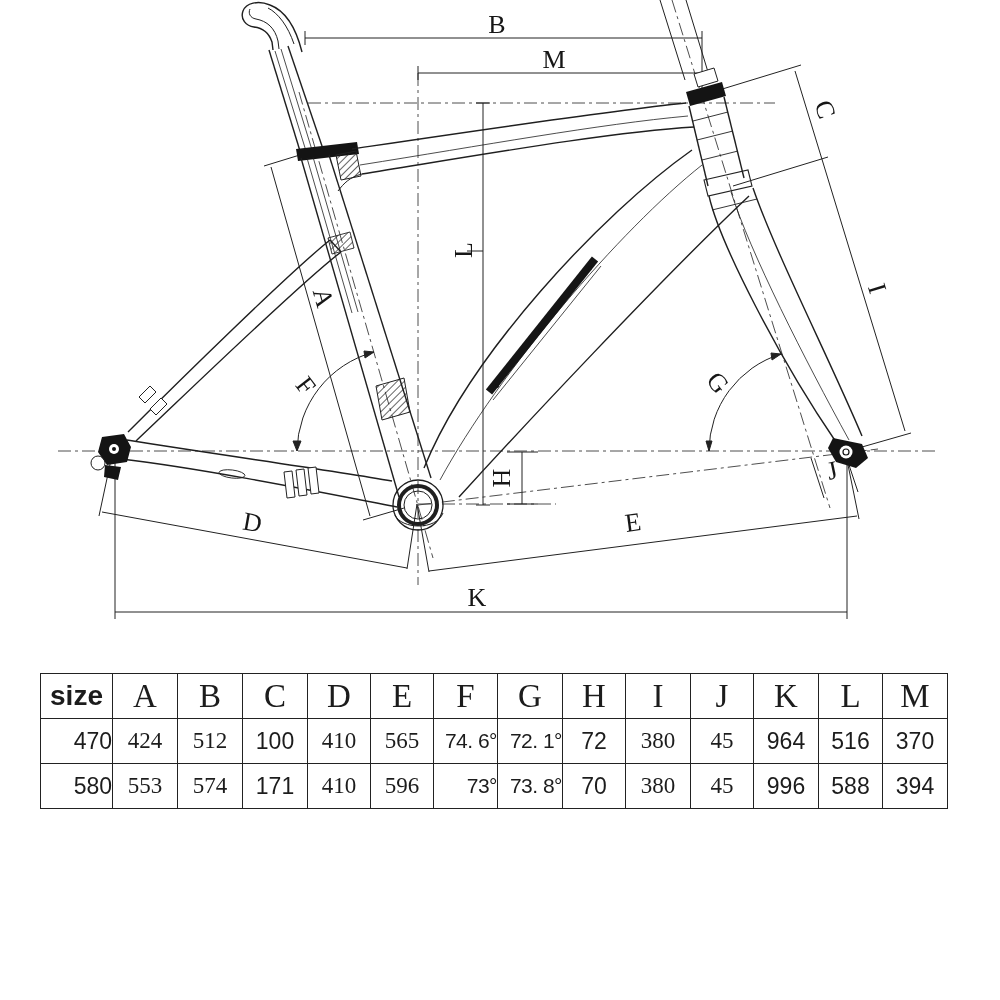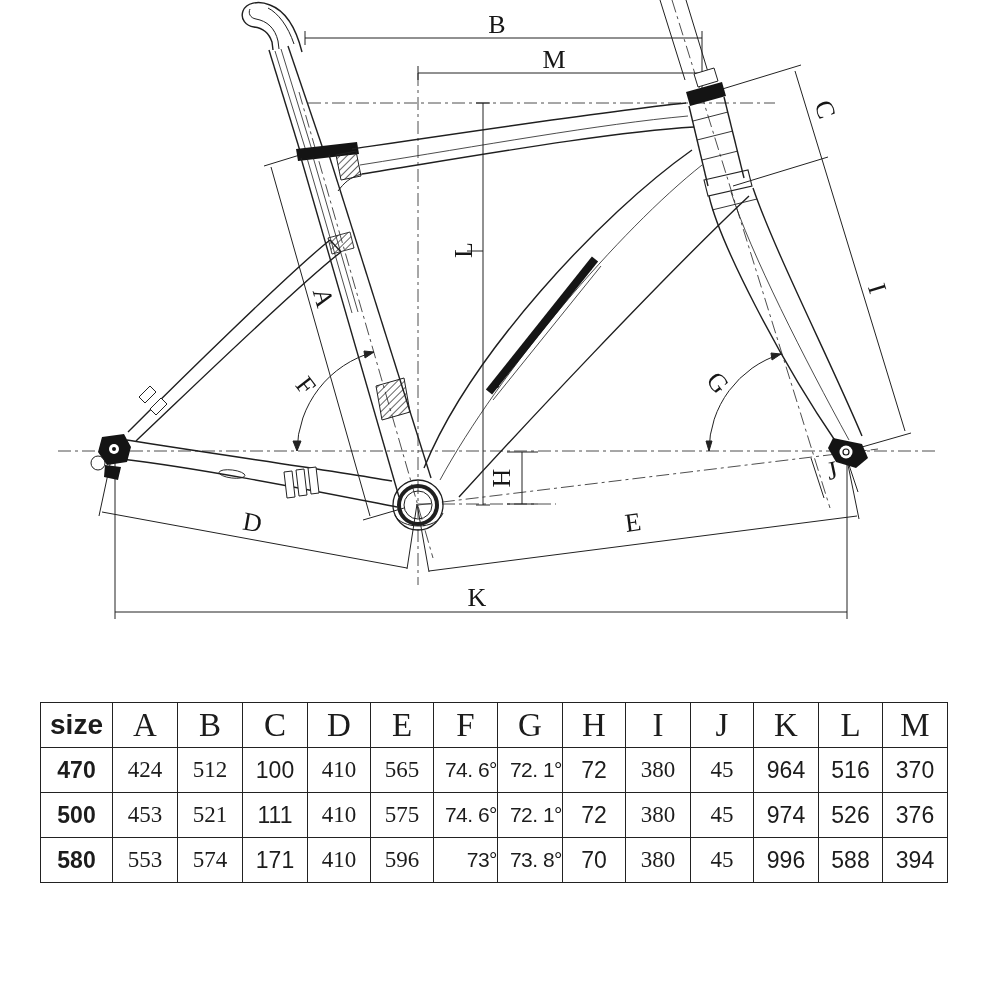--- a/index.html
+++ b/index.html
@@ -2,30 +2,30 @@
 <html><head>
 <meta charset="utf-8">
 <style>
   html,body{margin:0;padding:0;background:#ffffff;}
   #page{position:relative;width:1000px;height:1000px;background:#fff;overflow:hidden;
         font-family:"Liberation Sans",sans-serif;color:#1c1c1c;}
   #drawing{position:absolute;left:0;top:0;}
   svg text{font-family:"Liberation Serif",serif;fill:#161616;}
   .dimlbl{font-size:26px;}
   
-  #geo-table{position:absolute;left:40px;top:702px;border-collapse:collapse;table-layout:fixed;
+  #geo-table{position:absolute;left:40px;top:673px;border-collapse:collapse;table-layout:fixed;
              width:907px;}
   #geo-table td,#geo-table th{border:1.6px solid #222;height:45px;padding:0;text-align:center;
              overflow:hidden;white-space:nowrap;vertical-align:middle;box-sizing:border-box;}
   #geo-table th.letter-h{font-family:"Liberation Serif",serif;font-weight:normal;font-size:33px;}
   #geo-table th.size-h{font-family:"Liberation Sans",sans-serif;font-weight:bold;font-size:28px;}
   #geo-table td{font-size:23px;font-family:"Liberation Sans",sans-serif;}
   #geo-table td.serif{font-family:Liberation Serif, serif;margin-left:24px;}
   #geo-table td.deg{text-align:right;padding-left:3px;font-size:21px;letter-spacing:-0.5px;}
-  #geo-table td.sizecol{font-weight:bold;}
+  #geo-table td.sizecol{font-weight:normal;text-align:right;}
 </style>
 </head>
 <body>
 
 <div id="page">
 
   <svg id="drawing" width="1000" height="663" viewBox="0 0 1000 663">
     <defs>
       <pattern id="hatch" width="5" height="5" patternUnits="userSpaceOnUse" patternTransform="rotate(45)">
         <line x1="0" y1="0" x2="0" y2="5" stroke="#222" stroke-width="1.4"></line>
@@ -282,36 +282,20 @@
           <td class="deg">74. 6°</td>
           <td class="deg">72. 1°</td>
           <td>72</td>
           <td class="serif">380</td>
           <td class="serif">45</td>
           <td>964</td>
           <td>516</td>
           <td>370</td>
         </tr>
         <tr>
-          <td class="sizecol">500</td>
-          <td class="serif">453</td>
-          <td class="serif">521</td>
-          <td>111</td>
-          <td class="serif">410</td>
-          <td class="serif">575</td>
-          <td class="deg">74. 6°</td>
-          <td class="deg">72. 1°</td>
-          <td>72</td>
-          <td class="serif">380</td>
-          <td class="serif">45</td>
-          <td>974</td>
-          <td>526</td>
-          <td>376</td>
-        </tr>
-        <tr>
           <td class="sizecol">580</td>
           <td class="serif">553</td>
           <td class="serif">574</td>
           <td>171</td>
           <td class="serif">410</td>
           <td class="serif">596</td>
           <td class="deg">73°</td>
           <td class="deg">73. 8°</td>
           <td>70</td>
           <td class="serif">380</td>

